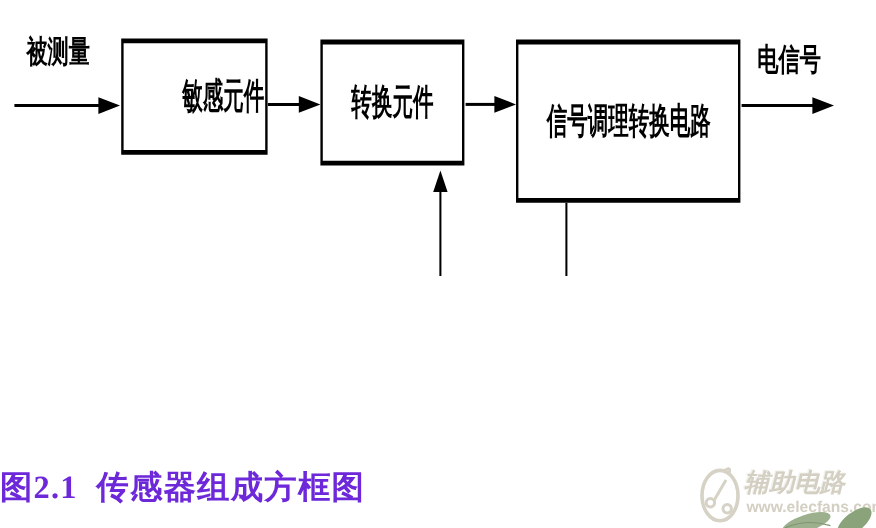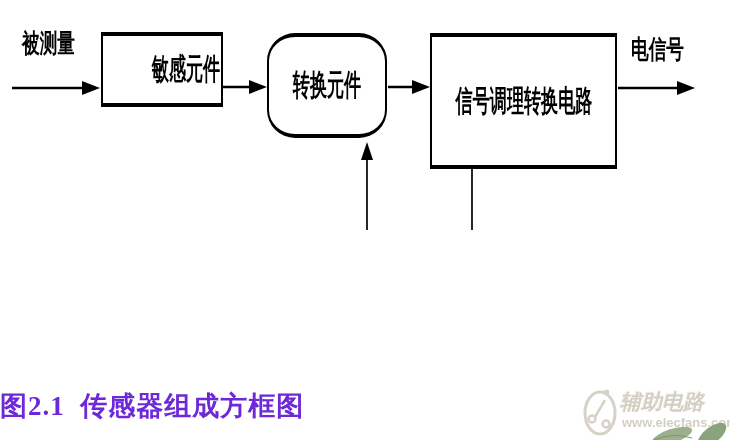--- a/index.html
+++ b/index.html
@@ -48,22 +48,22 @@
     position: absolute;
     display: inline-block;
     font-size: 26px;
     font-weight: bold;
     color: #000000;
     white-space: nowrap;
     transform: scaleX(0.68);
     transform-origin: left center;
     font-family: "Liberation Sans", sans-serif;
   }
-  #block-sensitive   { left: 101px; top: 32px;  width: 122px; height: 75px; padding-left: 48px; }
-  #block-conversion  { left: 267px; top: 33px;  width: 120px; height: 105px; border-radius: 28px; }
+  #block-sensitive   { left: 101px; top: 32px;  width: 122px; height: 97px; padding-left: 48px; }
+  #block-conversion  { left: 267px; top: 33px;  width: 120px; height: 105px; }
   #block-signal      { left: 430px; top: 33px;  width: 187px; height: 136px; }
   #block-auxiliary   { left: 355px; top: 230px; width: 125px; height: 108px; }
   #input-label       { left: 22px;  top: 26px; }
   #output-label      { left: 631px; top: 32px; }
   .caption {
     position: absolute;
     left: 0;
     right: 30px;
     top: 388px;
     text-align: left;

